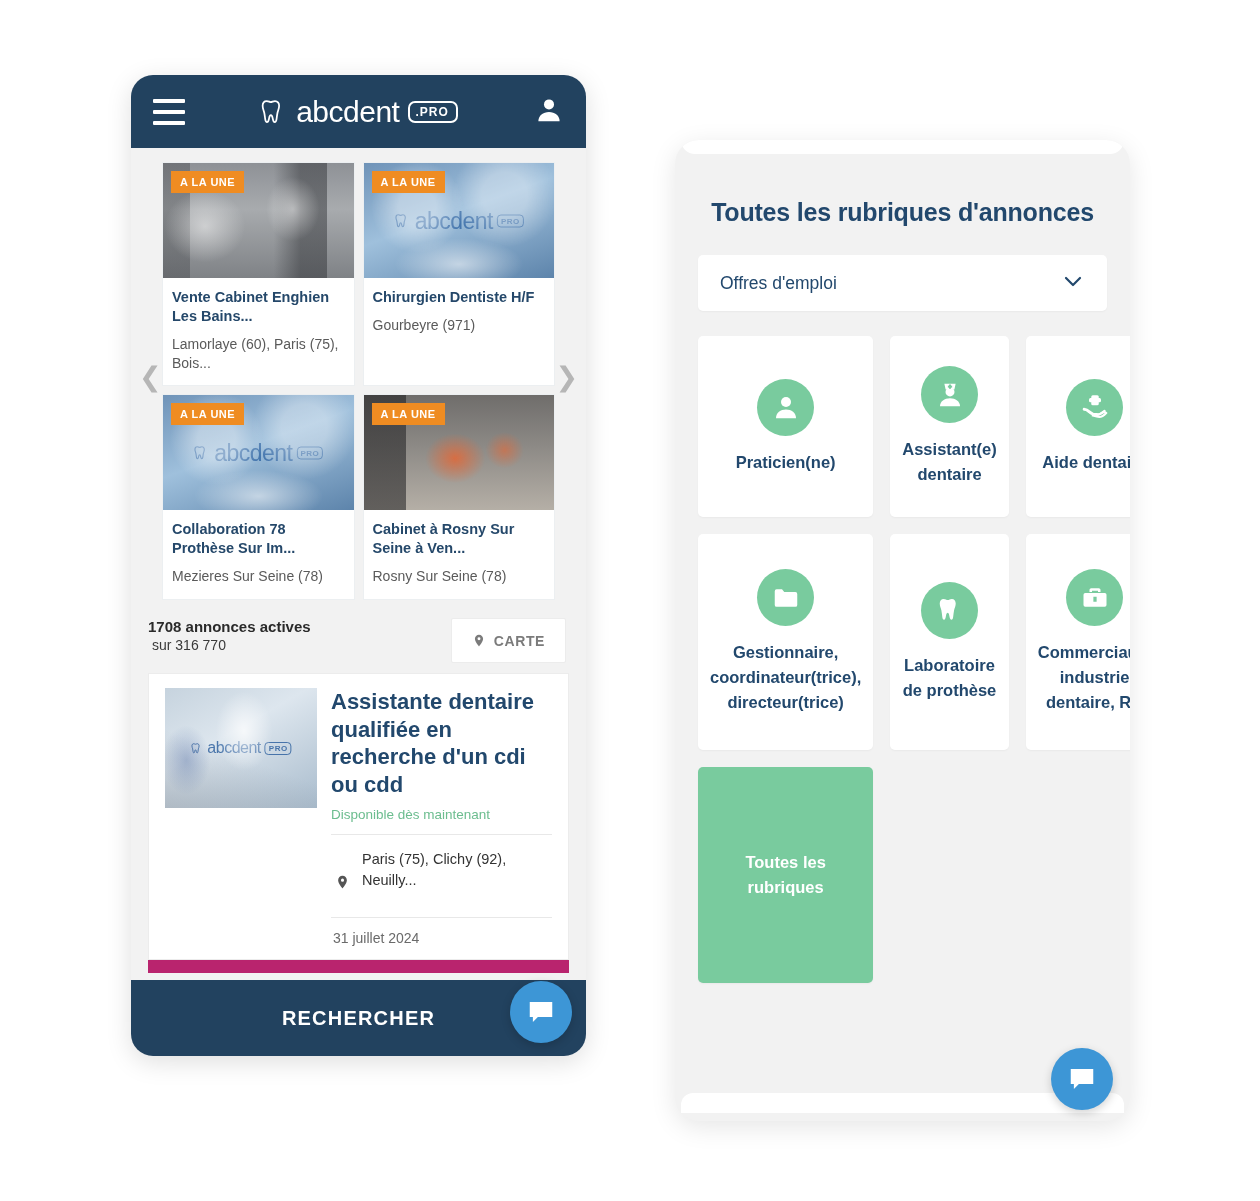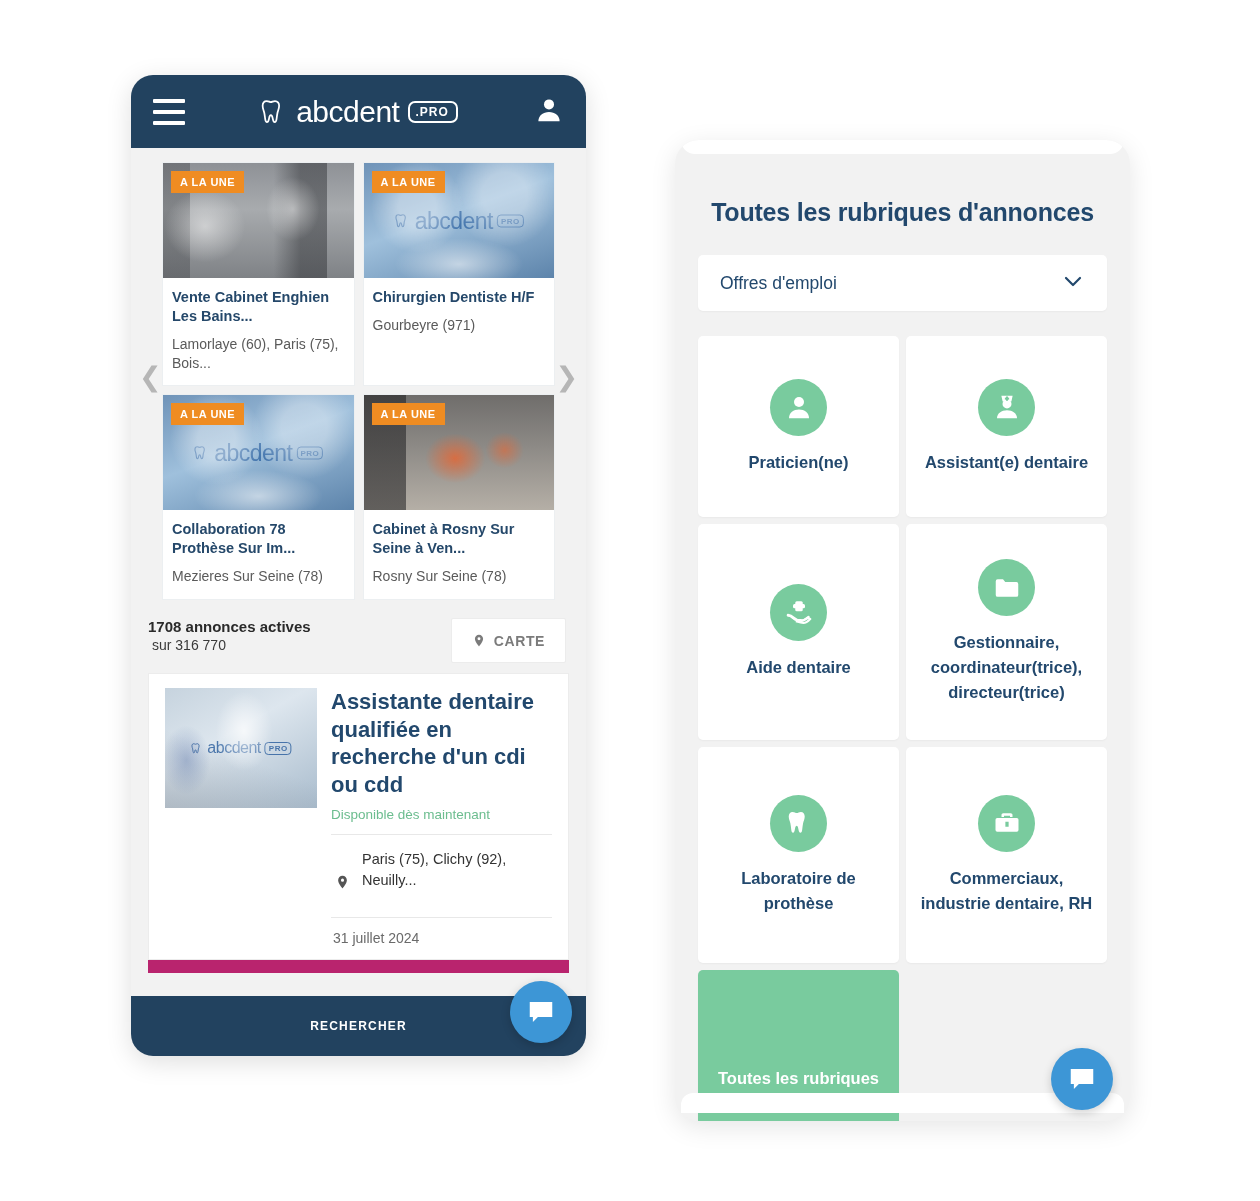--- a/index.html
+++ b/index.html
@@ -107,23 +107,23 @@
   .listing-loc {
     display: flex; gap: 12px; align-items: flex-end;
     padding: 14px 0 14px 4px;
     color: #333; font-size: 14.5px; line-height: 1.45;
   }
   .listing-date { color: #6a6a6a; font-size: 14px; padding: 0 0 13px 2px; }
   .magenta-bar { height: 13px; background: #b9246e; margin: 0 17px; }
 
   .search-bar {
     position: absolute; left: 0; right: 0; bottom: 0;
-    height: 60px; background: #22425f;
+    height: 76px; background: #22425f;
     display: flex; align-items: center; justify-content: center;
-    color: #fff; font-size: 12px; font-weight: 700; letter-spacing: 1.2px;
+    color: #fff; font-size: 20px; font-weight: 700; letter-spacing: 1.2px;
     cursor: pointer;
   }
 
   .chat-fab {
     position: absolute; width: 62px; height: 62px; border-radius: 50%;
     background: #3d96d6; display: flex; align-items: center; justify-content: center;
     box-shadow: 0 3px 10px rgba(0,0,0,0.18); cursor: pointer; z-index: 20;
   }
   #chat-fab-left { left: 510px; top: 981px; }
   #chat-fab-right { left: 1051px; top: 1048px; }
@@ -154,22 +154,22 @@
   .select-box {
     margin: 0 23px; background: #fff; border-radius: 5px;
     height: 56px; display: flex; align-items: center; justify-content: space-between;
     padding: 0 22px; cursor: pointer;
     box-shadow: 0 1px 2px rgba(0,0,0,0.04);
   }
   .select-label { color: #22486d; font-size: 17.5px; }
   .chev { color: #22486d; }
 
   .rub-grid {
-    display: grid; grid-template-columns: 1fr 1fr;
-    gap: 7px; padding: 25px 23px 0 23px;
+    display: grid; grid-template-columns: 1fr 1fr 1fr;
+    gap: 17px; padding: 25px 23px 0 23px;
   }
   .rub-card {
     background: #fff; border-radius: 5px;
     min-height: 145px;
     display: flex; flex-direction: column; align-items: center; justify-content: center;
     padding: 18px 12px; cursor: pointer;
     box-shadow: 0 1px 2px rgba(0,0,0,0.04);
   }
   .rub-card.tall { min-height: 180px; }
   .rub-card.all {

